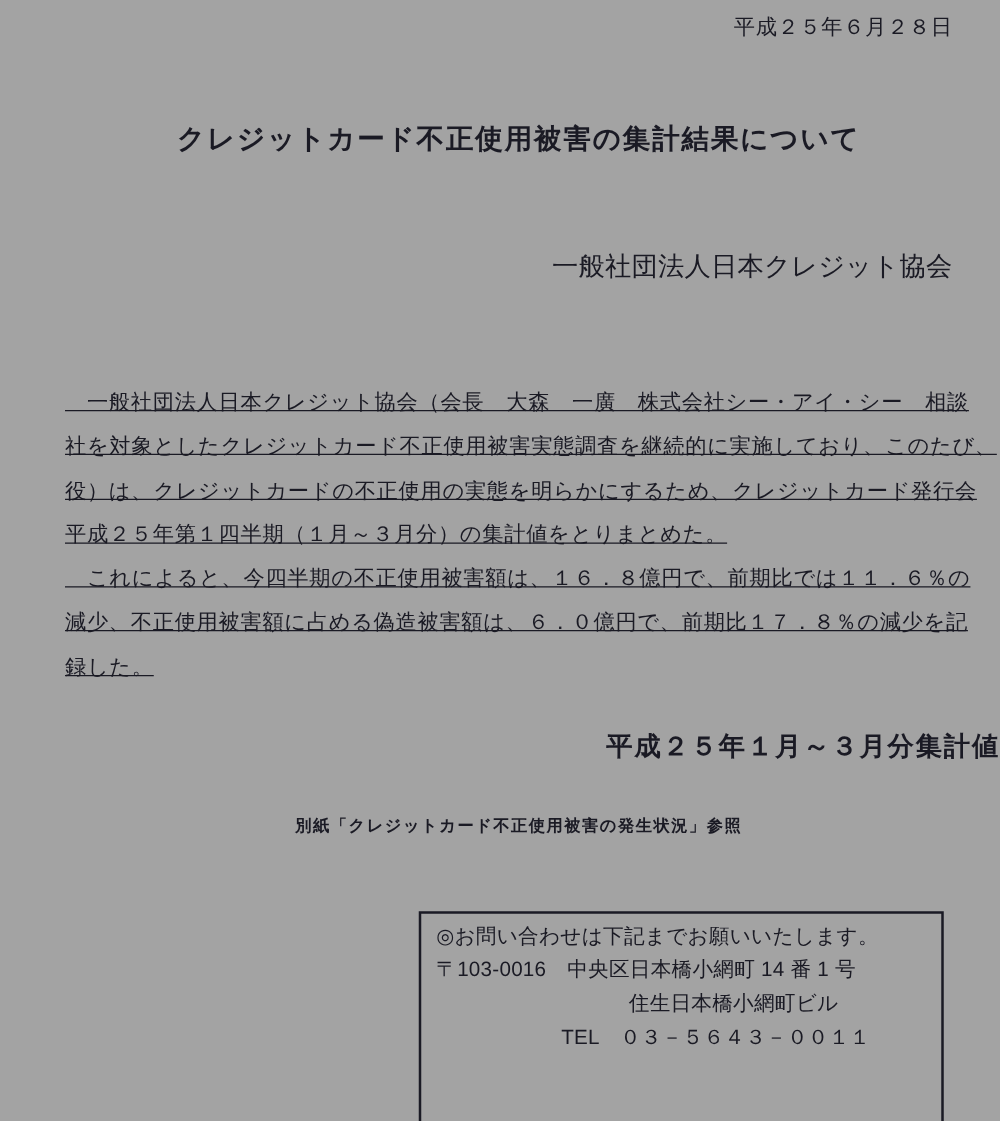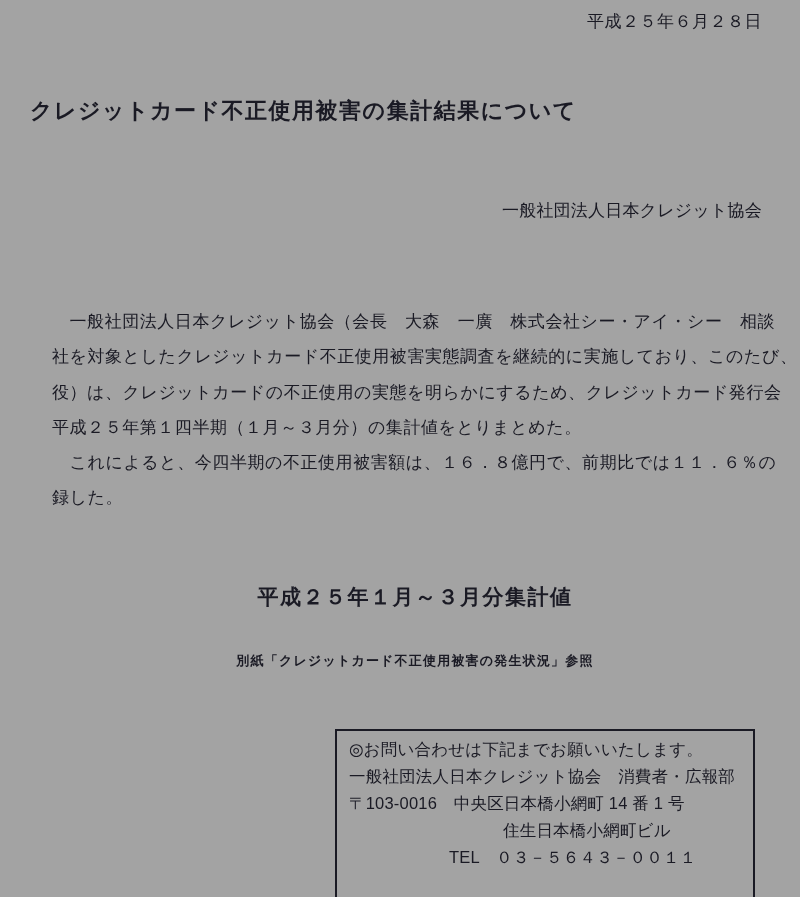--- a/index.html
+++ b/index.html
@@ -19,49 +19,50 @@
     right: 38px;
     font-size: 17px;
     letter-spacing: 0.5px;
     white-space: nowrap;
   }
   .doc-title {
     position: absolute;
     top: 96px;
     left: 30px;
     width: 770px;
+    text-align: center;
     font-size: 22px;
     font-weight: bold;
     letter-spacing: 1.5px;
     white-space: nowrap;
   }
   .author-line {
     position: absolute;
     top: 199px;
     right: 38px;
-    font-size: 17px;
+    font-size: 21px;
     letter-spacing: 0.2px;
     white-space: nowrap;
   }
   .body-text {
     position: absolute;
     top: 304px;
     left: 52px;
     width: 710px;
     font-size: 17px;
     line-height: 35.3px;
     letter-spacing: 0.55px;
   }
-  .body-text .line { white-space: nowrap; }
+  .body-text .line { white-space: nowrap; text-decoration: underline; }
   .sub-heading {
     position: absolute;
     top: 583px;
     left: 30px;
     width: 770px;
-    text-align: center;
+    text-align: right;
     font-size: 21px;
     font-weight: bold;
     letter-spacing: 1.5px;
     white-space: nowrap;
   }
   .reference-line {
     position: absolute;
     top: 652px;
     left: 30px;
     width: 770px;
@@ -97,28 +98,28 @@
   <h1 class="doc-title">クレジットカード不正使用被害の集計結果について</h1>
 
   <div class="author-line">一般社団法人日本クレジット協会</div>
 
   <div class="body-text">
     <div class="line">　一般社団法人日本クレジット協会（会長　大森　一廣　株式会社シー・アイ・シー　相談</div>
     <div class="line">社を対象としたクレジットカード不正使用被害実態調査を継続的に実施しており、このたび、</div>
     <div class="line">役）は、クレジットカードの不正使用の実態を明らかにするため、クレジットカード発行会</div>
     <div class="line">平成２５年第１四半期（１月～３月分）の集計値をとりまとめた。</div>
     <div class="line">　これによると、今四半期の不正使用被害額は、１６．８億円で、前期比では１１．６％の</div>
+    <div class="line">減少、不正使用被害額に占める偽造被害額は、６．０億円で、前期比１７．８％の減少を記</div>
     <div class="line">録した。</div>
   </div>
 
   <div class="sub-heading">平成２５年１月～３月分集計値</div>
 
   <div class="reference-line">別紙「クレジットカード不正使用被害の発生状況」参照</div>
 
   <div class="contact-box">
     <div class="cline">◎お問い合わせは下記までお願いいたします。</div>
-    <div class="cline">一般社団法人日本クレジット協会　消費者・広報部</div>
     <div class="cline">〒103-0016　中央区日本橋小網町 14 番 1 号</div>
     <div class="cline cline-building">住生日本橋小網町ビル</div>
     <div class="cline cline-tel">TEL　０３－５６４３－００１１</div>
   </div>
 
 </div>
 
 </body></html>

